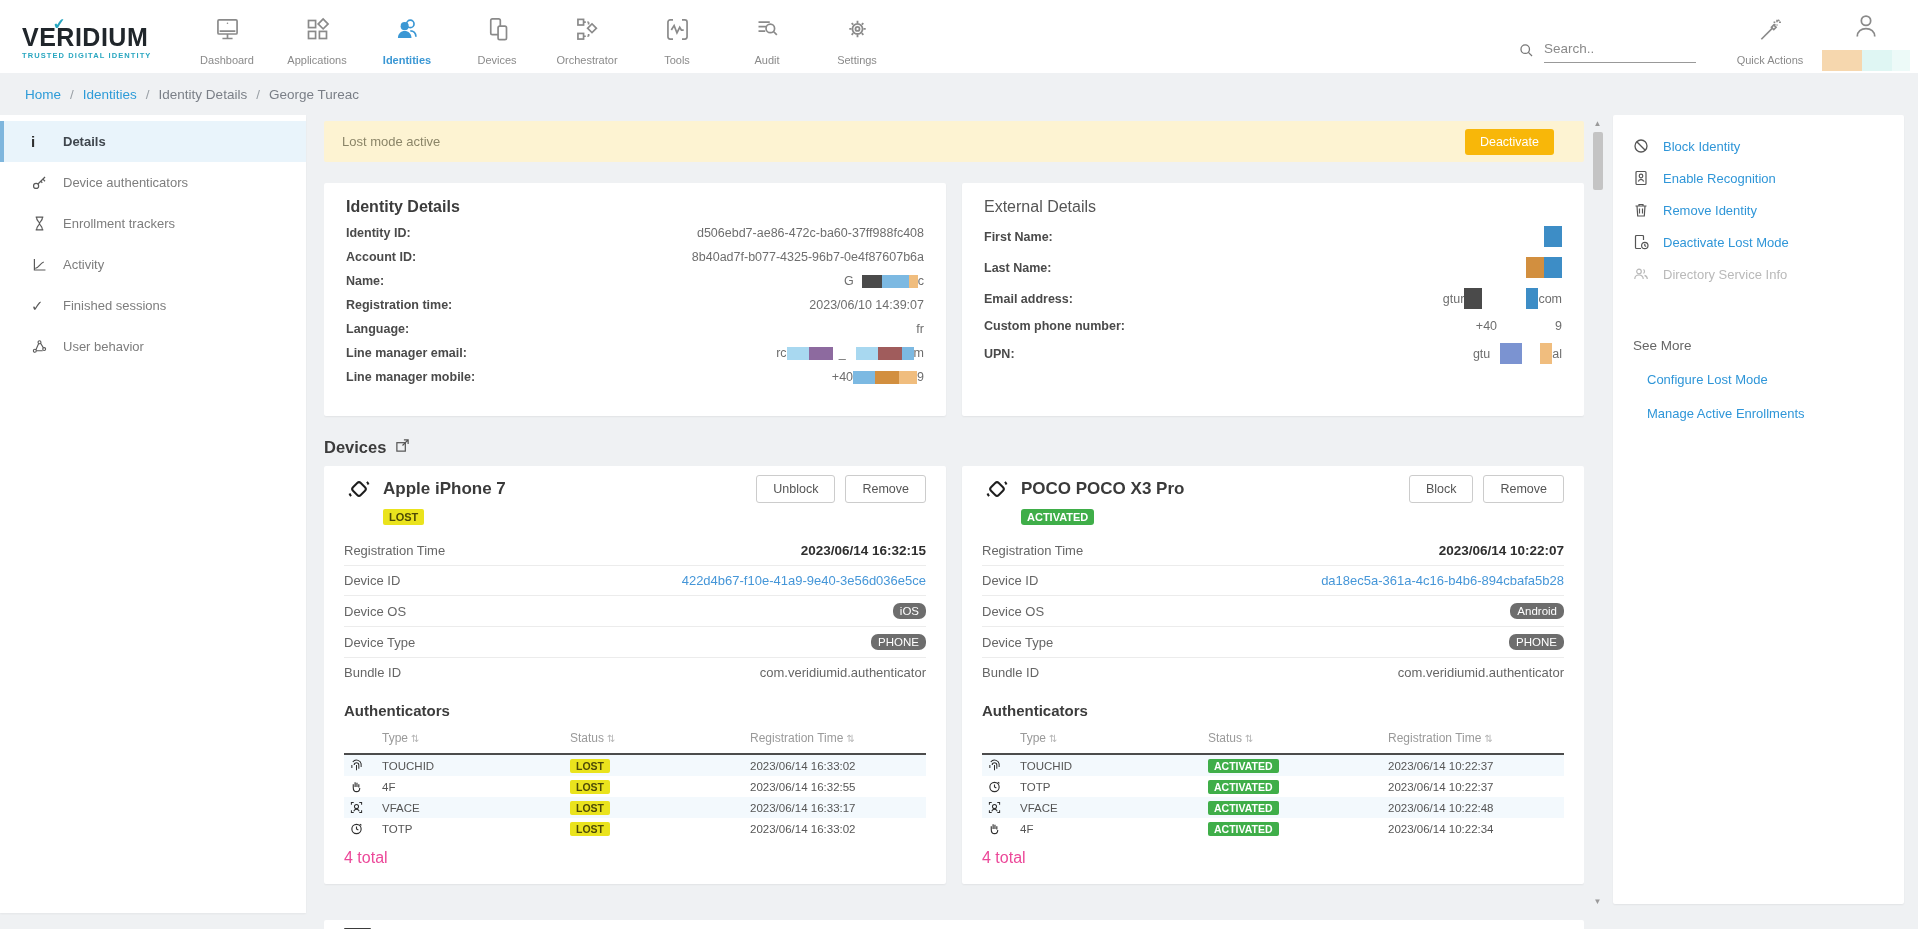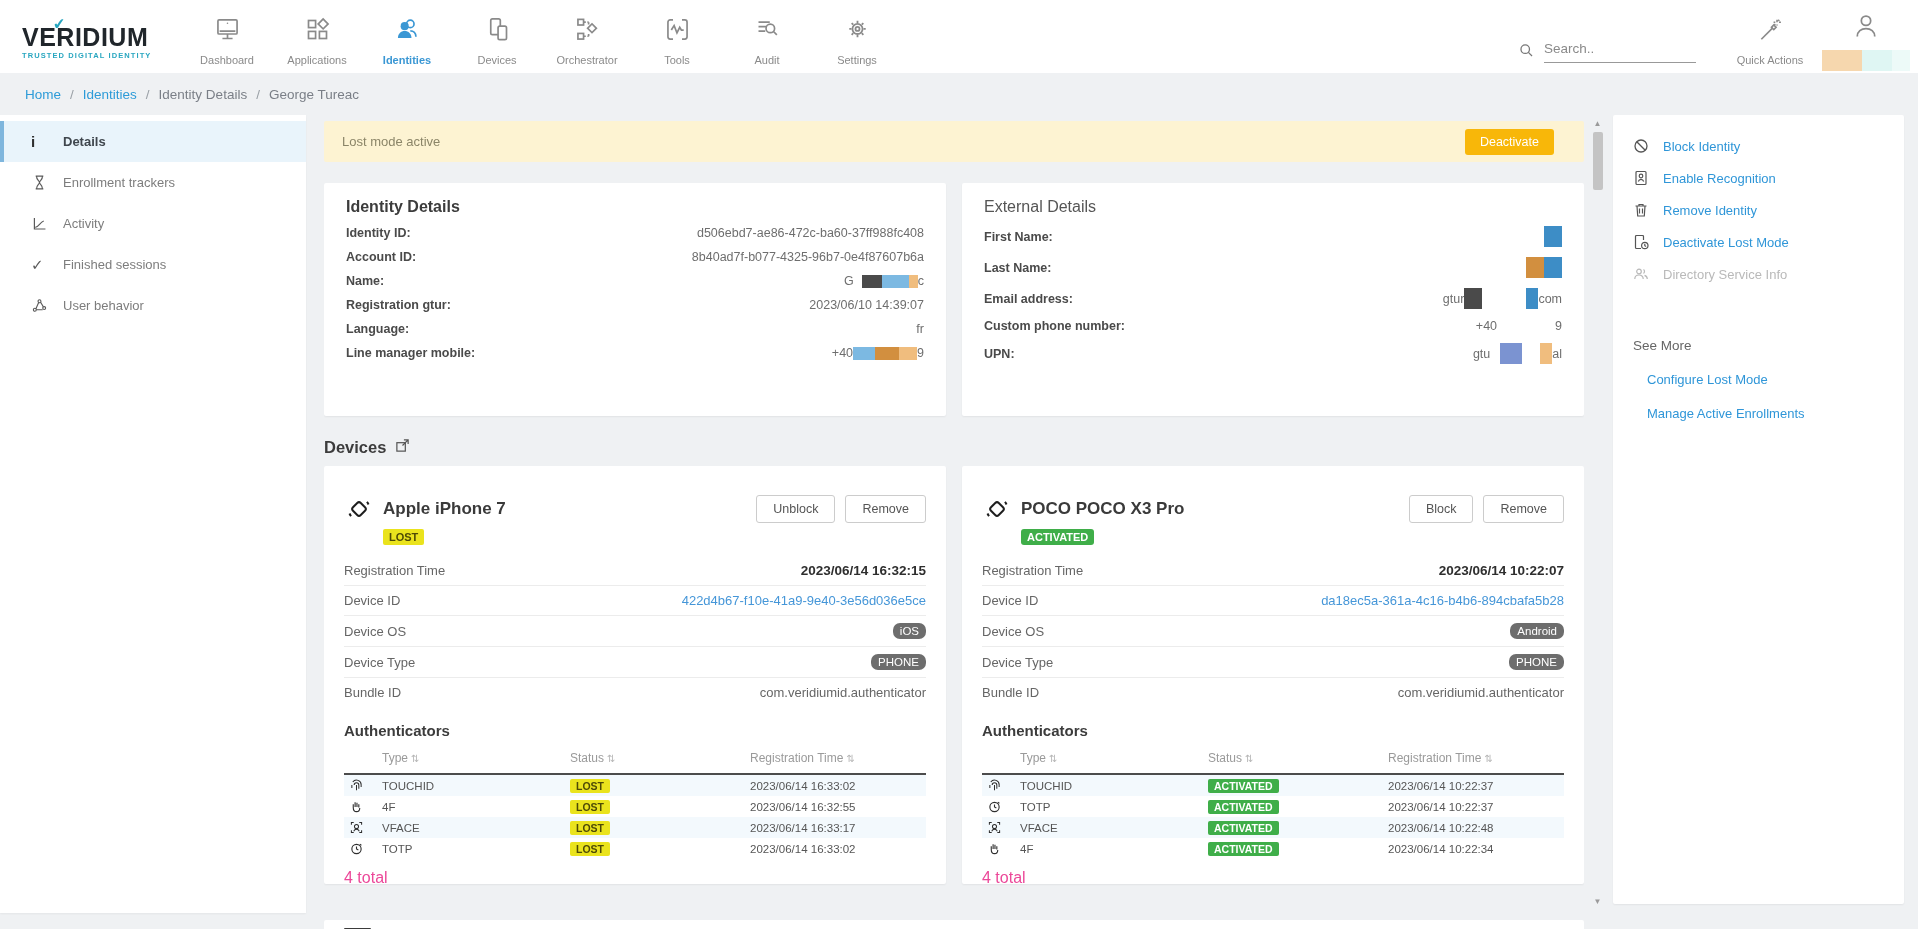--- a/index.html
+++ b/index.html
@@ -76,21 +76,21 @@
   .rb-maroon{background:#a05c5c;}
   .rb-purple{background:#8d6a9f;}
   .rb-pale{background:#a8d8f0;}
   .rb-peri{background:#7b93d1;}
   .sp{display:inline-block;}
 
   .devices-head{display:flex;align-items:center;gap:9px;margin-top:22px;}
   .devices-title{font-size:16.5px;font-weight:700;color:#3c3c3c;}
   .devices-head svg{width:15px;height:15px;color:#555;}
   .device-grid{display:grid;grid-template-columns:1fr 1fr;gap:16px;margin-top:9px;}
-  .device-card{height:418px;padding:28px 20px 16px;box-sizing:border-box;}
+  .device-card{height:418px;padding:8px 20px 16px;box-sizing:border-box;}
   .dev-head{display:flex;align-items:center;}
   .dev-icon{width:30px;height:30px;color:#1e1e1e;flex:0 0 auto;}
   .dev-name{font-size:17px;font-weight:700;color:#3a3a3a;margin-left:9px;}
   .dev-buttons{margin-left:auto;display:flex;gap:10px;}
   .btn-outline{background:#fff;border:1px solid #ccc;border-radius:3px;color:#555;font-size:12.5px;padding:6px 16px;cursor:pointer;font-family:inherit;}
   .badge-row{margin-left:39px;margin-top:3px;}
   .badge{display:inline-block;font-size:11px;font-weight:600;padding:2px 6px;border-radius:2px;}
   .badge-lost{background:#eae31d;color:#4e4a06;}
   .badge-activated{background:#3fae49;color:#fff;border-radius:3px;}
   .dev-fields{margin-top:11px;}
@@ -253,20 +253,29 @@
   <div class="content-row">
 
     <aside class="sidebar">
       <div class="side-item active">
         <span class="s-icon">i</span>
         <span class="side-label">Details</span>
       </div>
       <div class="side-item">
         <span class="s-icon">
             <svg viewBox="0 0 20 20" fill="none" stroke="currentColor" stroke-width="1.4">
+              <circle cx="6" cy="14" r="3"></circle>
+              <path d="M8.2 11.8L16.5 3.5 M14 6l2.5 2.5 M11.5 8.5l1.8 1.8"></path>
+            </svg>
+          </span>
+        <span class="side-label">Device authenticators</span>
+      </div>
+      <div class="side-item">
+        <span class="s-icon">
+            <svg viewBox="0 0 20 20" fill="none" stroke="currentColor" stroke-width="1.4">
               <path d="M5.5 2.5h9 M5.5 17.5h9 M6.5 2.5c0 5 3.5 5.2 3.5 7.5s-3.5 2.5-3.5 7.5 M13.5 2.5c0 5-3.5 5.2-3.5 7.5s3.5 2.5 3.5 7.5"></path>
             </svg>
           </span>
         <span class="side-label">Enrollment trackers</span>
       </div>
       <div class="side-item">
         <span class="s-icon">
             <svg viewBox="0 0 20 20" fill="none" stroke="currentColor" stroke-width="1.4">
               <path d="M4 3.5v13h13"></path>
               <path d="M5 14.5c4 0 5.5-6 10-7.5"></path>
@@ -315,26 +324,41 @@
             <span class="v">
               <span>G</span>
               <span class="sp" style="width:8px"></span>
               <span class="rb rb-dark" style="width:20px"></span>
               <span class="rb rb-blue" style="width:27px"></span>
               <span class="rb rb-lorange" style="width:9px"></span>
               <span>c</span>
             </span>
           </div>
           <div class="kv">
-            <span class="k">Registration gtur:</span>
+            <span class="k">Registration time:</span>
             <span class="v">2023/06/10 14:39:07</span>
           </div>
           <div class="kv">
             <span class="k">Language:</span>
             <span class="v">fr</span>
+          </div>
+          <div class="kv">
+            <span class="k">Line manager email:</span>
+            <span class="v">
+              <span>rc</span>
+              <span class="rb rb-pale" style="width:22px"></span>
+              <span class="rb rb-purple" style="width:24px"></span>
+              <span class="sp" style="width:6px"></span>
+              <span>_</span>
+              <span class="sp" style="width:10px"></span>
+              <span class="rb rb-pale" style="width:22px"></span>
+              <span class="rb rb-maroon" style="width:24px"></span>
+              <span class="rb rb-blue" style="width:12px"></span>
+              <span>m</span>
+            </span>
           </div>
           <div class="kv">
             <span class="k">Line manager mobile:</span>
             <span class="v">
               <span>+40</span>
               <span class="rb rb-blue" style="width:22px"></span>
               <span class="rb rb-orange" style="width:24px"></span>
               <span class="rb rb-lorange" style="width:18px"></span>
               <span>9</span>
             </span>

